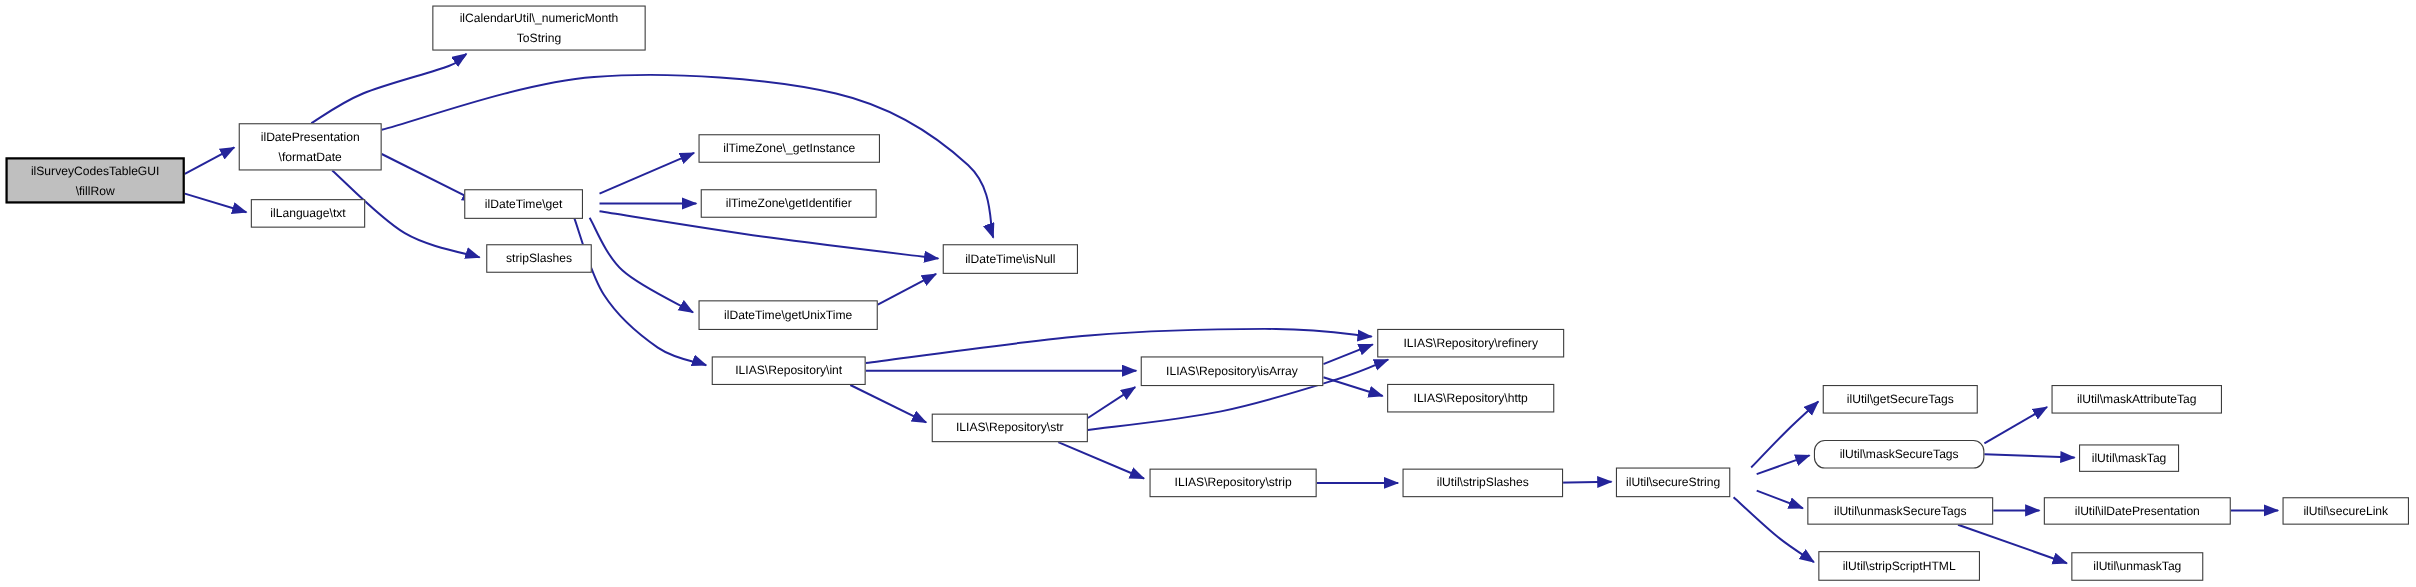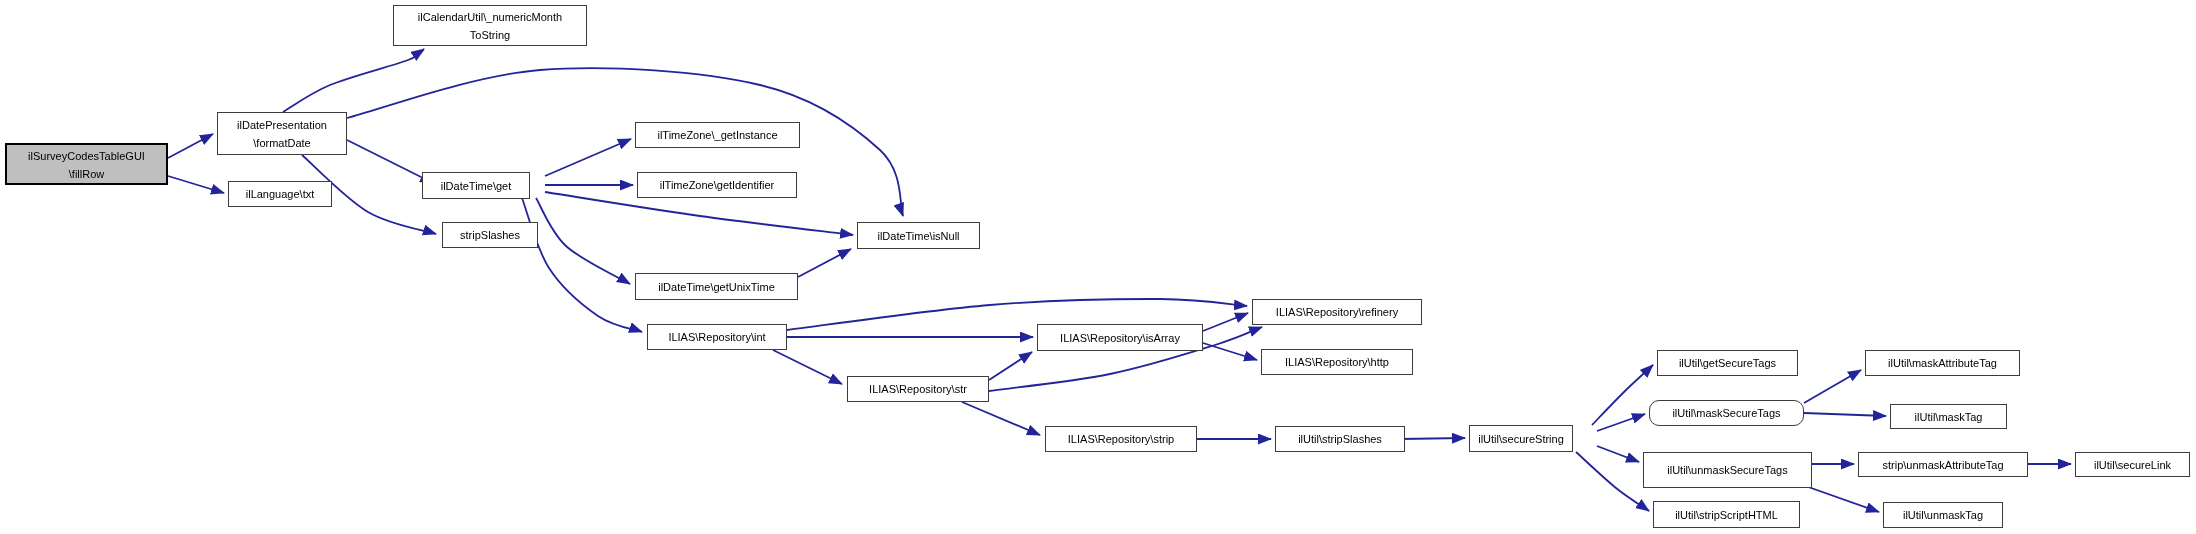--- a/index.html
+++ b/index.html
@@ -128,46 +128,46 @@
       </div>
       <div class="node" style="left: 1252px; top: 299px; width: 170px; height: 26px;">
         <span>ILIAS\Repository\refinery</span>
       </div>
       <div class="node" style="left: 1261px; top: 349px; width: 152px; height: 26px;">
         <span>ILIAS\Repository\http</span>
       </div>
       <div class="node" style="left: 1045px; top: 426px; width: 152px; height: 26px;">
         <span>ILIAS\Repository\strip</span>
       </div>
-      <div class="node" style="left: 1275px; top: 426px; width: 130px; height: 26px;">
+      <div class="node" style="left: 1275px; top: 426px; width: 146px; height: 26px;">
         <span>ilUtil\stripSlashes</span>
       </div>
       <div class="node" style="left: 1469px; top: 425px; width: 104px; height: 27px;">
         <span>ilUtil\secureString</span>
       </div>
       <div class="node" style="left: 1657px; top: 350px; width: 141px; height: 26px;">
         <span>ilUtil\getSecureTags</span>
       </div>
       <div class="node" style="left: 1649px; top: 400px; width: 155px; height: 26px; border-radius: 10px;">
         <span>ilUtil\maskSecureTags</span>
       </div>
-      <div class="node" style="left: 1643px; top: 452px; width: 169px; height: 36px;">
+      <div class="node" style="left: 1643px; top: 452px; width: 169px; height: 25px;">
         <span>ilUtil\unmaskSecureTags</span>
       </div>
       <div class="node" style="left: 1653px; top: 501px; width: 147px; height: 27px;">
         <span>ilUtil\stripScriptHTML</span>
       </div>
       <div class="node" style="left: 1865px; top: 350px; width: 155px; height: 26px;">
         <span>ilUtil\maskAttributeTag</span>
       </div>
-      <div class="node" style="left: 1890px; top: 404px; width: 117px; height: 25px;">
+      <div class="node" style="left: 1890px; top: 404px; width: 91px; height: 25px;">
         <span>ilUtil\maskTag</span>
       </div>
       <div class="node" style="left: 1858px; top: 452px; width: 170px; height: 25px;">
-        <span>strip\unmaskAttributeTag</span>
+        <span>ilUtil\ilDatePresentation</span>
       </div>
       <div class="node" style="left: 1883px; top: 502px; width: 120px; height: 26px;">
         <span>ilUtil\unmaskTag</span>
       </div>
       <div class="node" style="left: 2075px; top: 452px; width: 115px; height: 25px;">
         <span>ilUtil\secureLink</span>
       </div>
     </div>
 </div>
 

